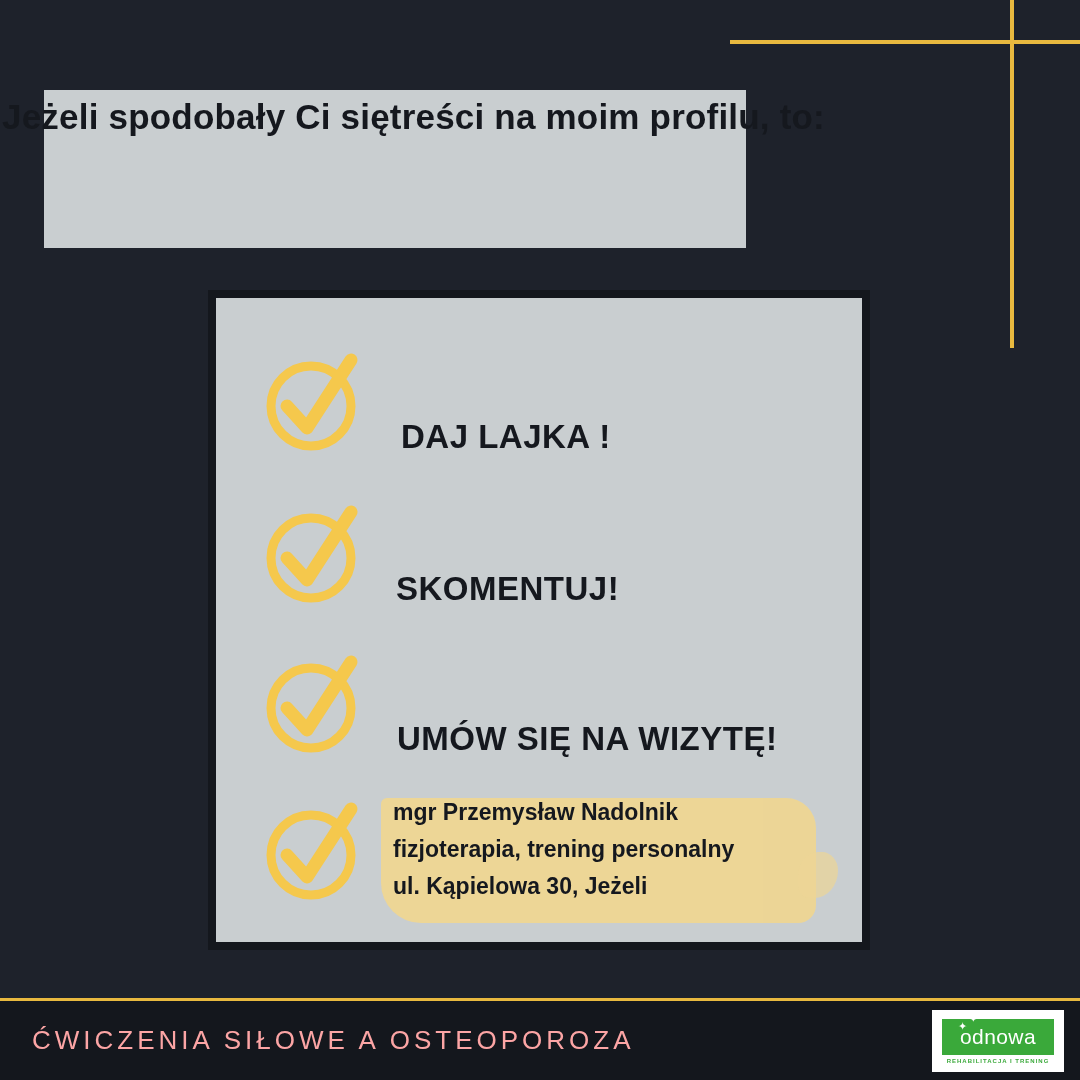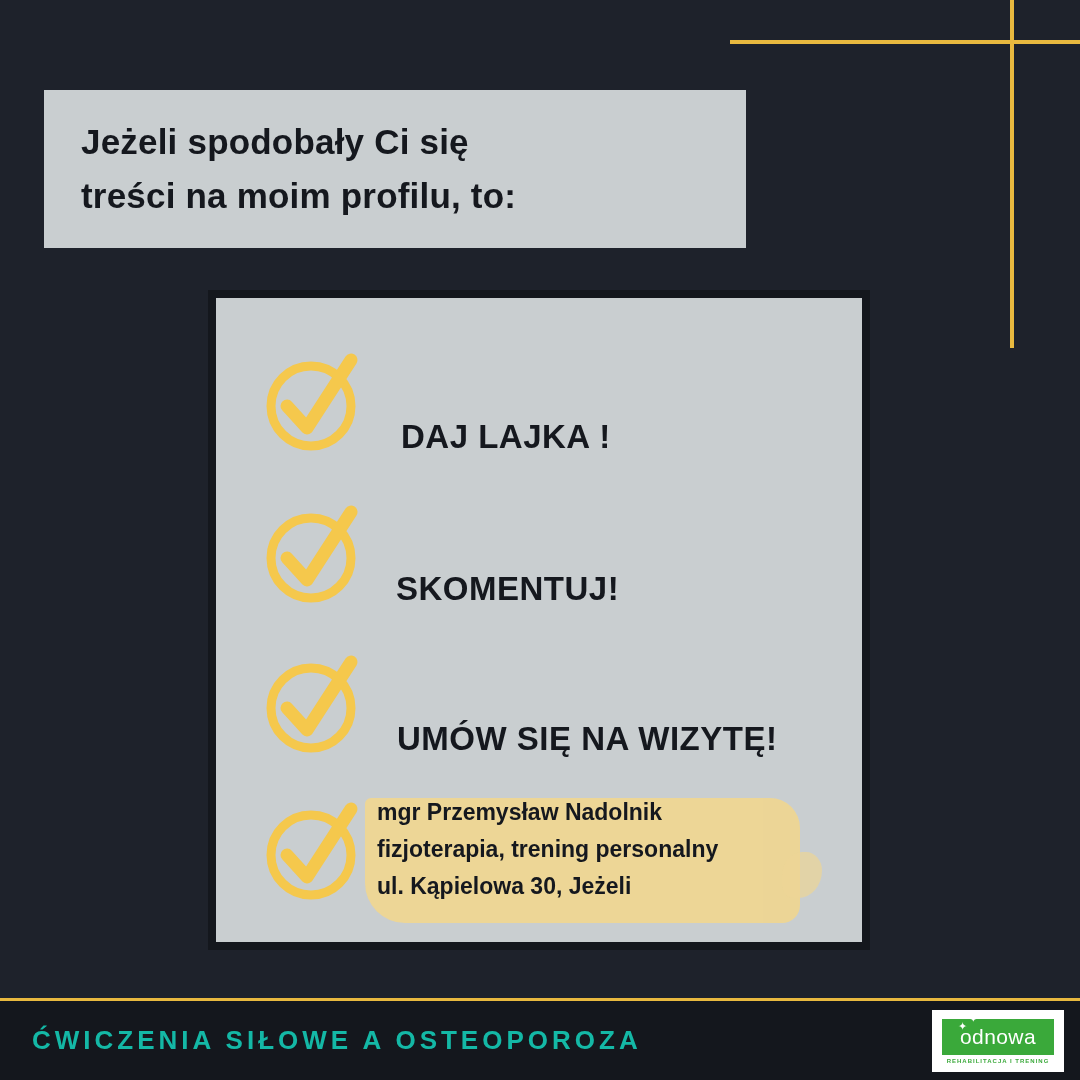--- a/index.html
+++ b/index.html
@@ -35,21 +35,21 @@
 
   
   .headline-box {
     position: absolute;
     left: 44px;
     top: 90px;
     width: 702px;
     height: 158px;
     background: #c9ced0;
     display: flex;
-    flex-direction: column;
+    flex-direction: row;
     justify-content: center;
     box-sizing: border-box;
     padding-left: 37px;
   }
   .headline-line {
     color: #15181e;
     font-size: 35px;
     font-weight: 700;
     line-height: 54px;
     letter-spacing: .2px;
@@ -97,21 +97,21 @@
     letter-spacing: .5px;
     white-space: nowrap;
   }
   .row-1 .row-label { margin-top: 32px; margin-left: 32px; }
   .row-2 .row-label { margin-top: 32px; margin-left: 27px; }
   .row-3 .row-label { margin-top: 32px; margin-left: 28px; }
 
   
   .contact {
     margin-top: 18px;
-    margin-left: 8px;
+    margin-left: 24px;
     position: relative;
   }
   .contact .highlight {
     position: absolute;
     left: -12px;
     top: 4px;
     width: 435px;
     height: 125px;
     background: #f3d78c;
     opacity: .85;
@@ -153,23 +153,23 @@
     left: 0;
     top: 1001px;
     width: 1080px;
     height: 79px;
     background: #14171d;
     display: flex;
     align-items: center;
   }
   .bottom-text {
     margin-left: 32px;
-    color: #14b8a6;
+    color: #fca5a5;
     font-size: 26px;
-    font-weight: 700;
+    font-weight: 400;
     letter-spacing: 4px;
     white-space: nowrap;
   }
 
   
   .logo {
     position: absolute;
     left: 932px;
     top: 1010px;
     width: 132px;

